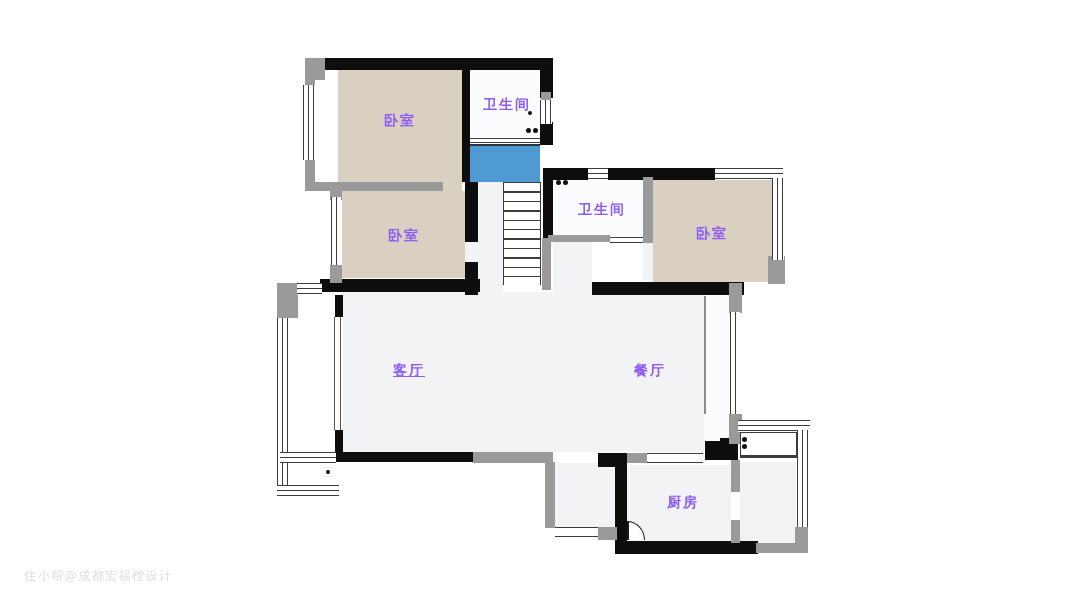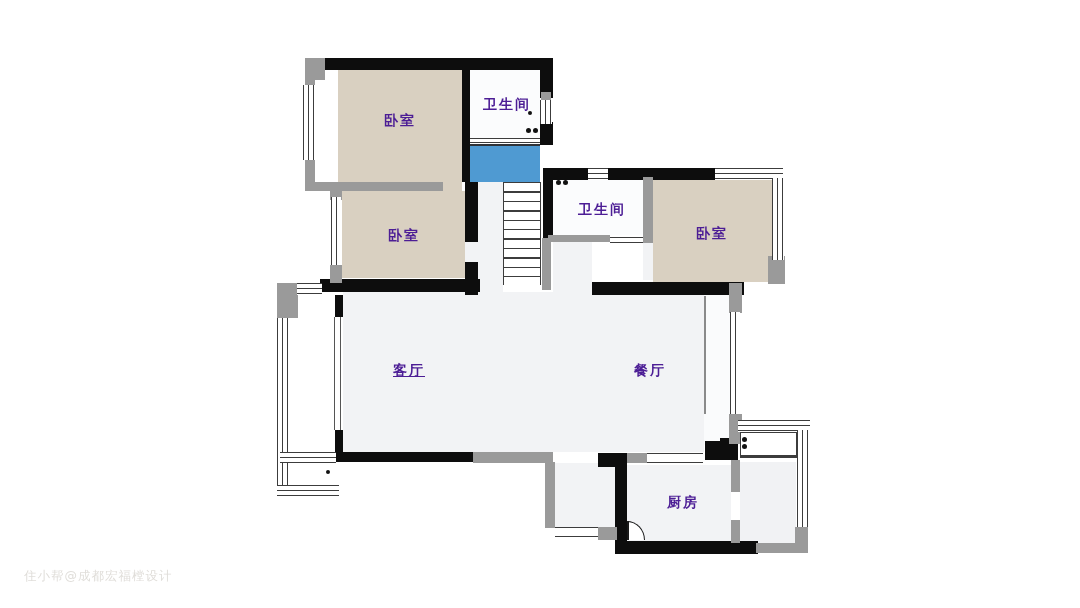--- a/index.html
+++ b/index.html
@@ -12,21 +12,21 @@
   .beige{background:#d9d0c1;}
   .bath{background:#fbfcfd;}
   .winV{background-image:repeating-linear-gradient(90deg,#3c3c3c 0 1px,#ffffff 1px 5px);background-color:#fff;}
   .winH{background-image:repeating-linear-gradient(180deg,#3c3c3c 0 1px,#ffffff 1px 5px);background-color:#fff;}
   .sillH{background:#ffffff;border-top:1px solid #3c3c3c;border-bottom:1px solid #3c3c3c;box-sizing:border-box;}
   .stairs{background-image:repeating-linear-gradient(180deg,#3c3c3c 0 1.5px,#ffffff 1.5px 9.4px);
           background-color:#fff;border-left:1px solid #3c3c3c;border-right:1px solid #3c3c3c;box-sizing:border-box;}
   .landing{background:#4f9ad2;border-top:2px solid #2f3338;box-sizing:border-box;}
   .dot{width:5px;height:5px;border-radius:50%;background:#111;}
   .dotS{width:4px;height:4px;border-radius:50%;background:#111;}
-  .room-label{transform:translate(-50%,-50%);font-size:14px;font-weight:600;color:#4c1d95;
+  .room-label{transform:translate(-50%,-50%);font-size:14px;font-weight:600;color:#8b5cf6;
               letter-spacing:2px;white-space:nowrap;line-height:1;}
   .appliance{background:#ffffff;border:1px solid #3c3c3c;border-bottom:3px solid #3c3c3c;box-sizing:border-box;}
   .doorArc{background:#fff;border-left:2px solid #1a1a1a;border-top:1px solid #1a1a1a;border-right:1px solid #1a1a1a;
            border-top-right-radius:100% 100%;box-sizing:border-box;}
   .thinV{background:#8a8a8a;}
   .glassV{background:#ffffff;border-left:1px solid #555;border-right:1px solid #555;box-sizing:border-box;}
   .watermark{font-size:12.5px;color:#d8d5d0;opacity:.8;letter-spacing:1px;white-space:nowrap;}
 </style>
 </head>
 <body>

